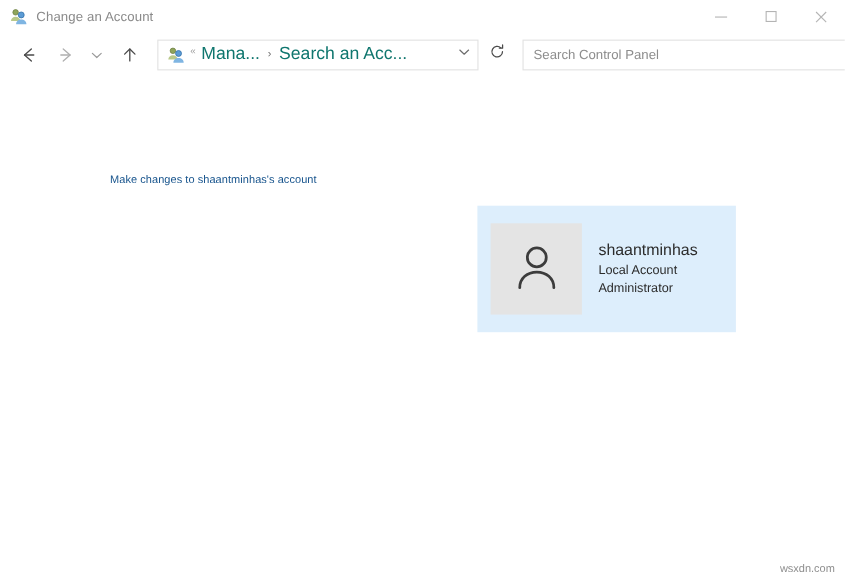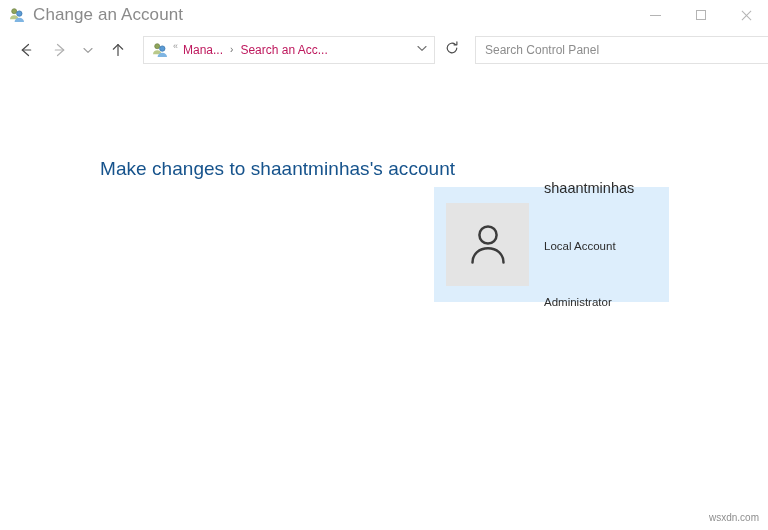--- a/index.html
+++ b/index.html
@@ -26,21 +26,21 @@
   }
   .titlebar-icon {
     width: 16px;
     height: 16px;
     margin-left: 9px;
     margin-right: 8px;
     flex: 0 0 auto;
     position: relative;
   }
   .title-text {
-    font-size: 17px;
+    font-size: 12px;
     color: #8a8a8a;
     letter-spacing: 0.1px;
     white-space: nowrap;
   }
   .window-controls {
     position: absolute;
     right: 0;
     top: 0;
     height: 30px;
     display: flex;
@@ -124,22 +124,22 @@
   }
   .addr-sep-small {
     font-size: 9px;
     color: #9a9a9a;
     margin-right: 5px;
     line-height: 1;
     position: relative;
     top: -3px;
   }
   .crumb {
-    font-size: 12px;
-    color: #be185d;
+    font-size: 16px;
+    color: #0f766e;
     white-space: nowrap;
   }
   .crumb-arrow {
     font-size: 10px;
     color: #6f6f6f;
     margin: 0 7px;
     line-height: 1;
   }
   .addr-spacer { flex: 1 1 auto; }
   .addr-chevron {
@@ -187,21 +187,21 @@
 
   
   .content {
     position: relative;
     height: 461px;
   }
   .page-title {
     position: absolute;
     left: 100px;
     top: 89px;
-    font-size: 19px;
+    font-size: 10px;
     color: #16538c;
     letter-spacing: 0.05px;
     white-space: nowrap;
   }
   .link-list {
     position: absolute;
     left: 100px;
     top: 125px;
   }
   .task-link {
@@ -233,21 +233,20 @@
     background: #e4e4e4;
     display: flex;
     align-items: center;
     justify-content: center;
     flex: 0 0 auto;
   }
   .account-text {
     margin-left: 15px;
     display: flex;
     flex-direction: column;
-    gap: 40px;
   }
   .account-name {
     font-size: 14.5px;
     color: #2c2c2c;
     line-height: 19px;
     white-space: nowrap;
   }
   .account-meta {
     font-size: 11.5px;
     color: #2c2c2c;

